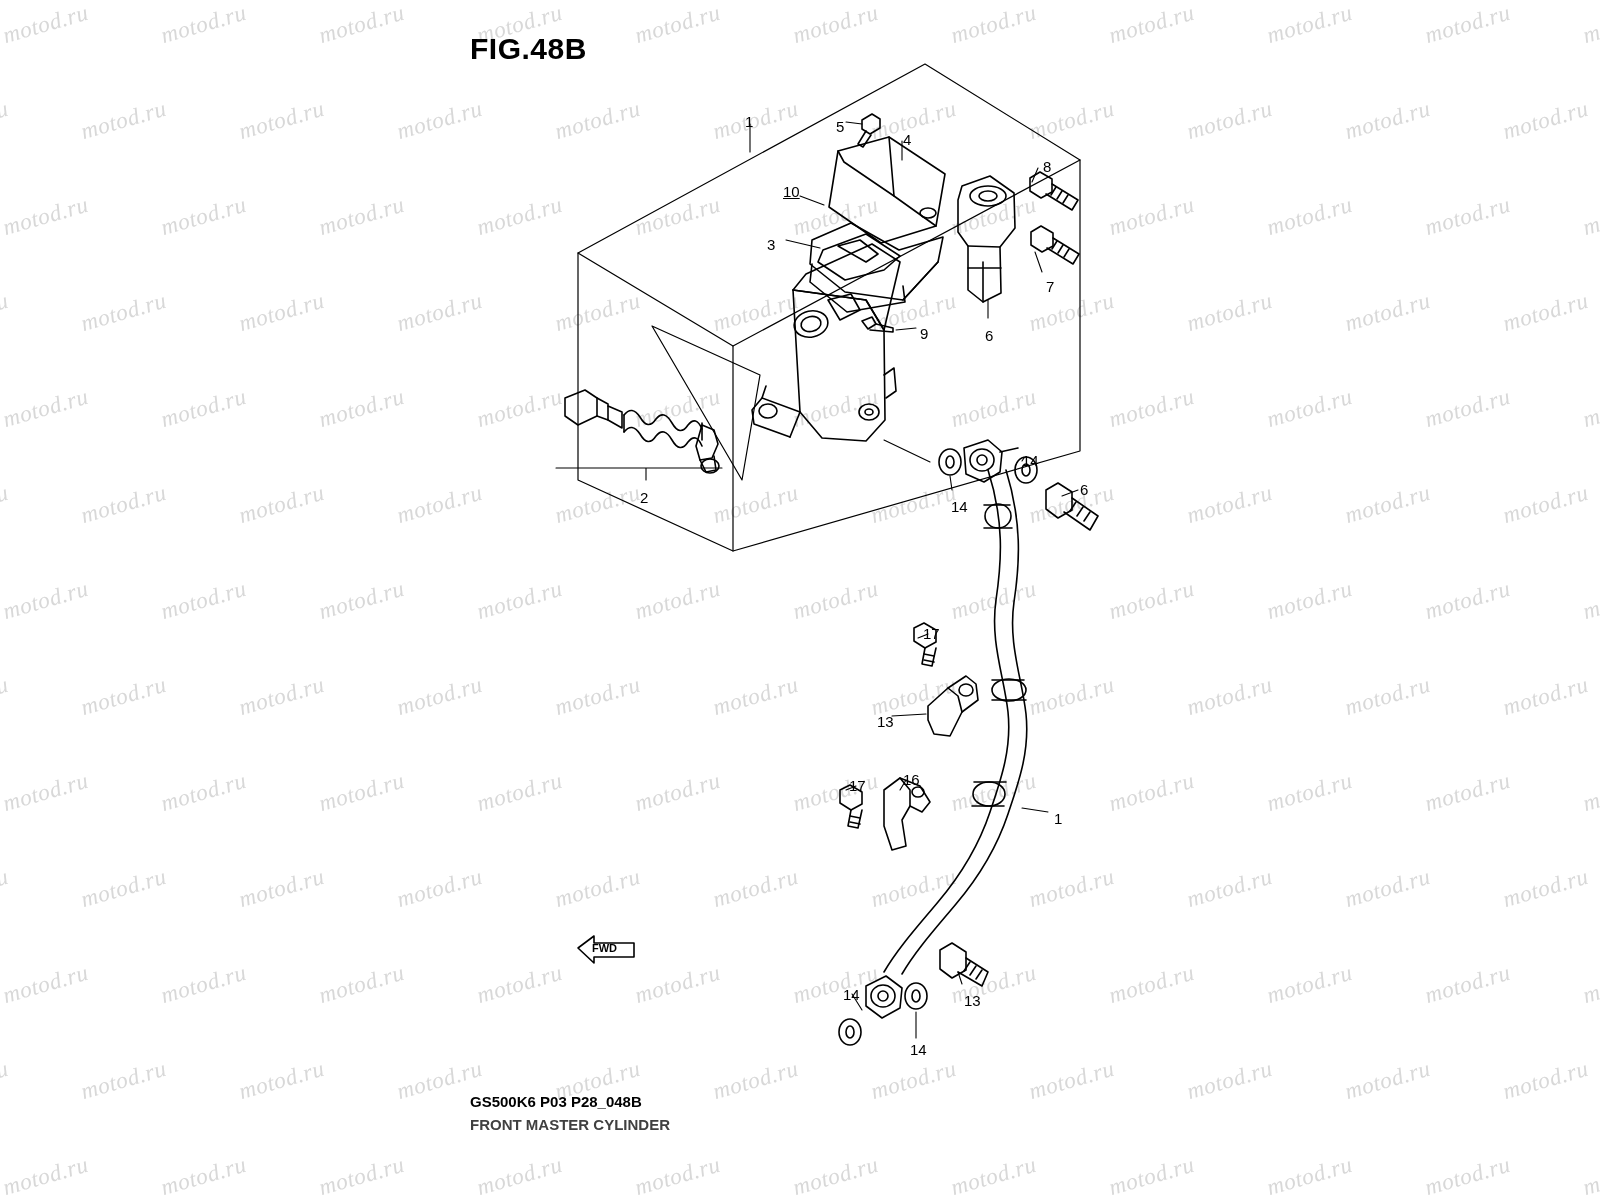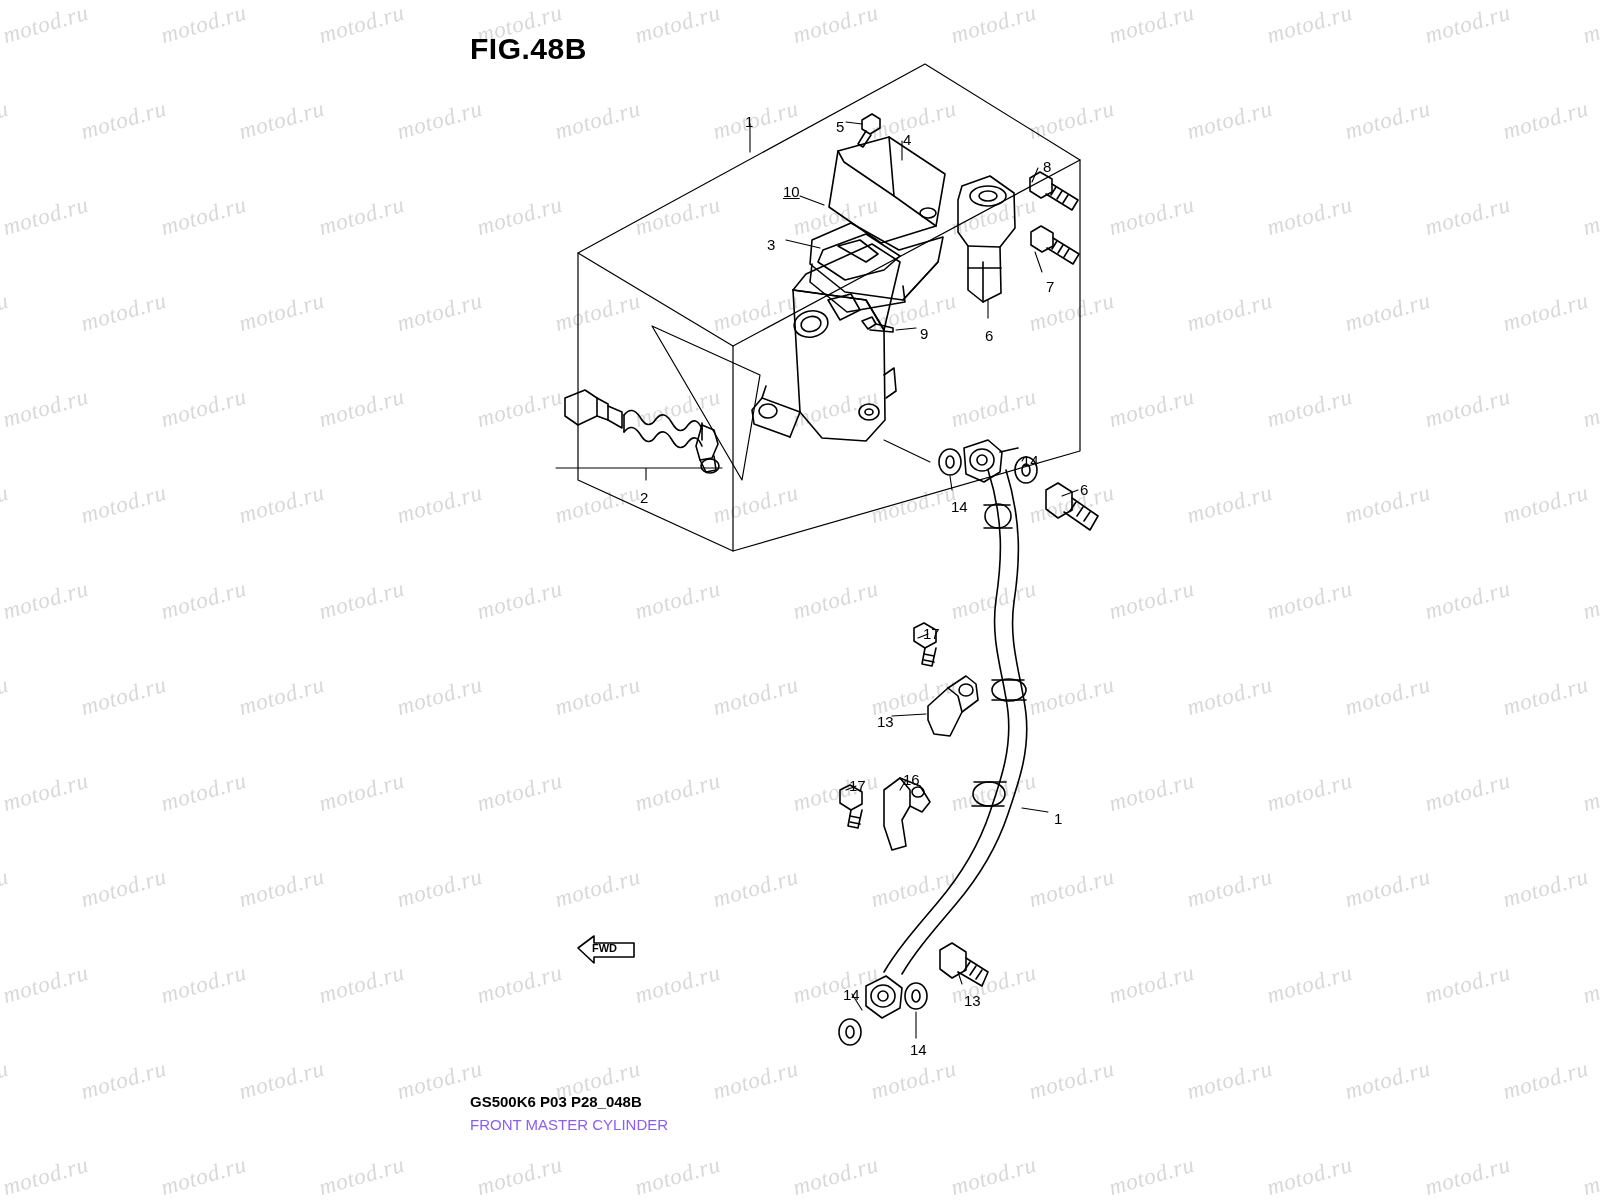--- a/index.html
+++ b/index.html
@@ -49,21 +49,21 @@
     z-index:20;
   }
   #caption-code{
     position:absolute;
     left:470px;top:1093px;
     font-size:15px;font-weight:bold;color:#000;z-index:20;
   }
   #caption-name{
     position:absolute;
     left:470px;top:1116px;
-    font-size:15px;font-weight:normal;color:#8b5cf6;z-index:20;
+    font-size:15px;font-weight:bold;color:#404040;z-index:20;
   }
   #fwd-label{
     position:absolute;
     left:592px;top:942px;
     font-size:11px;font-weight:bold;color:#000;z-index:20;
   }
 </style>
 </head>
 <body>
 

